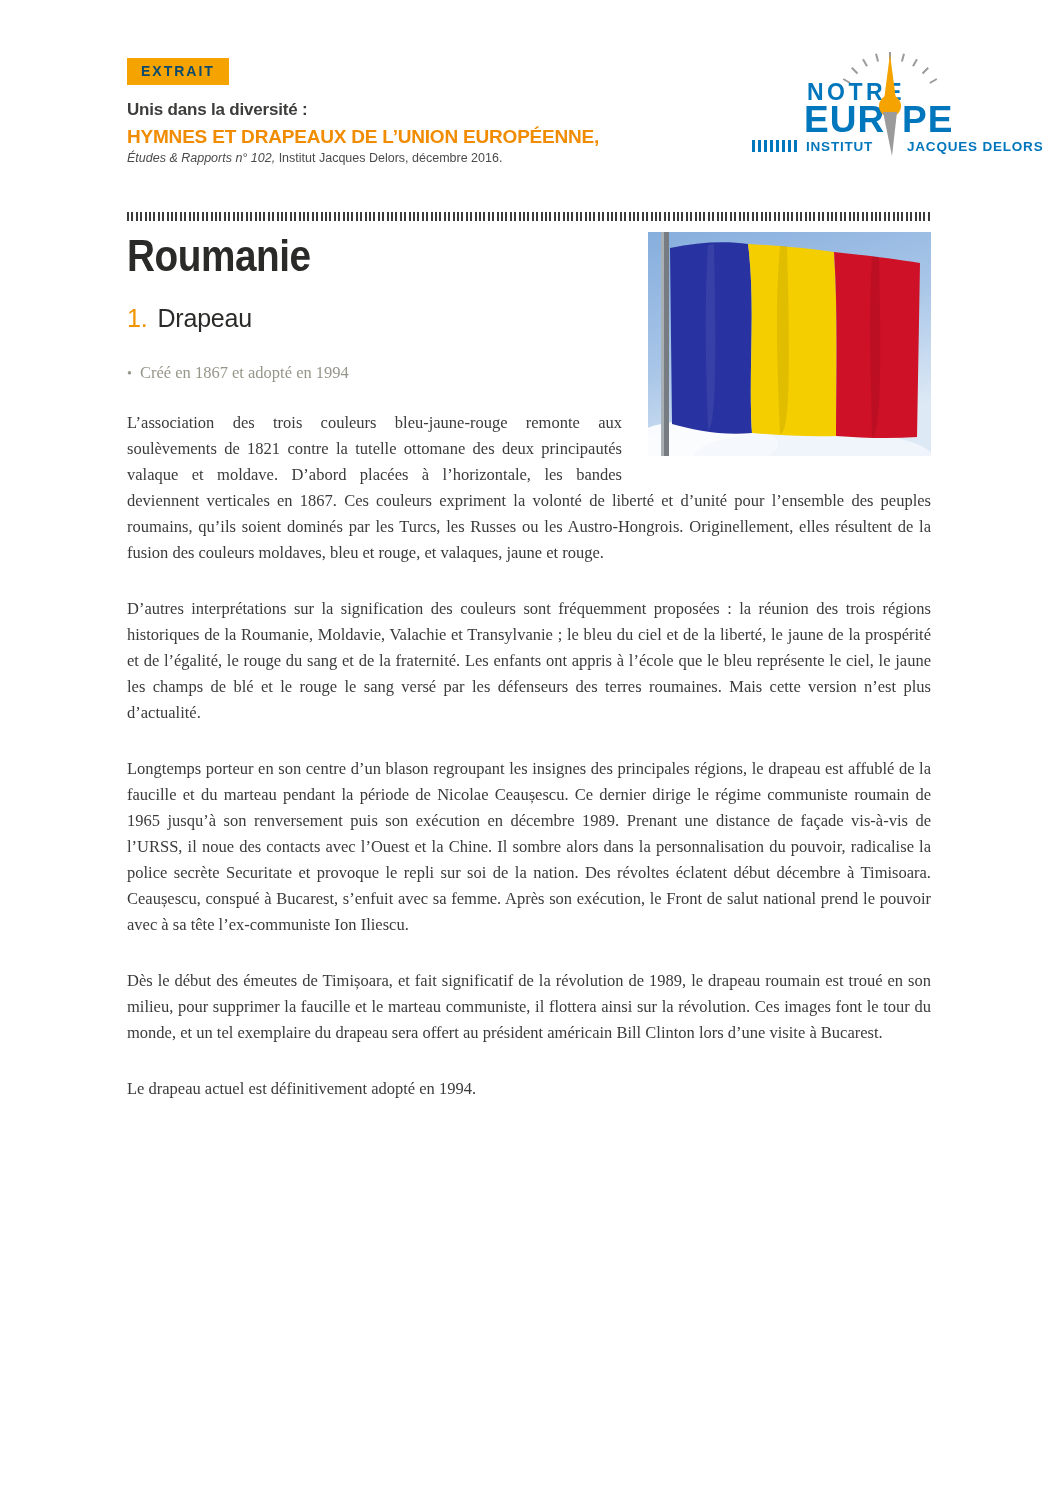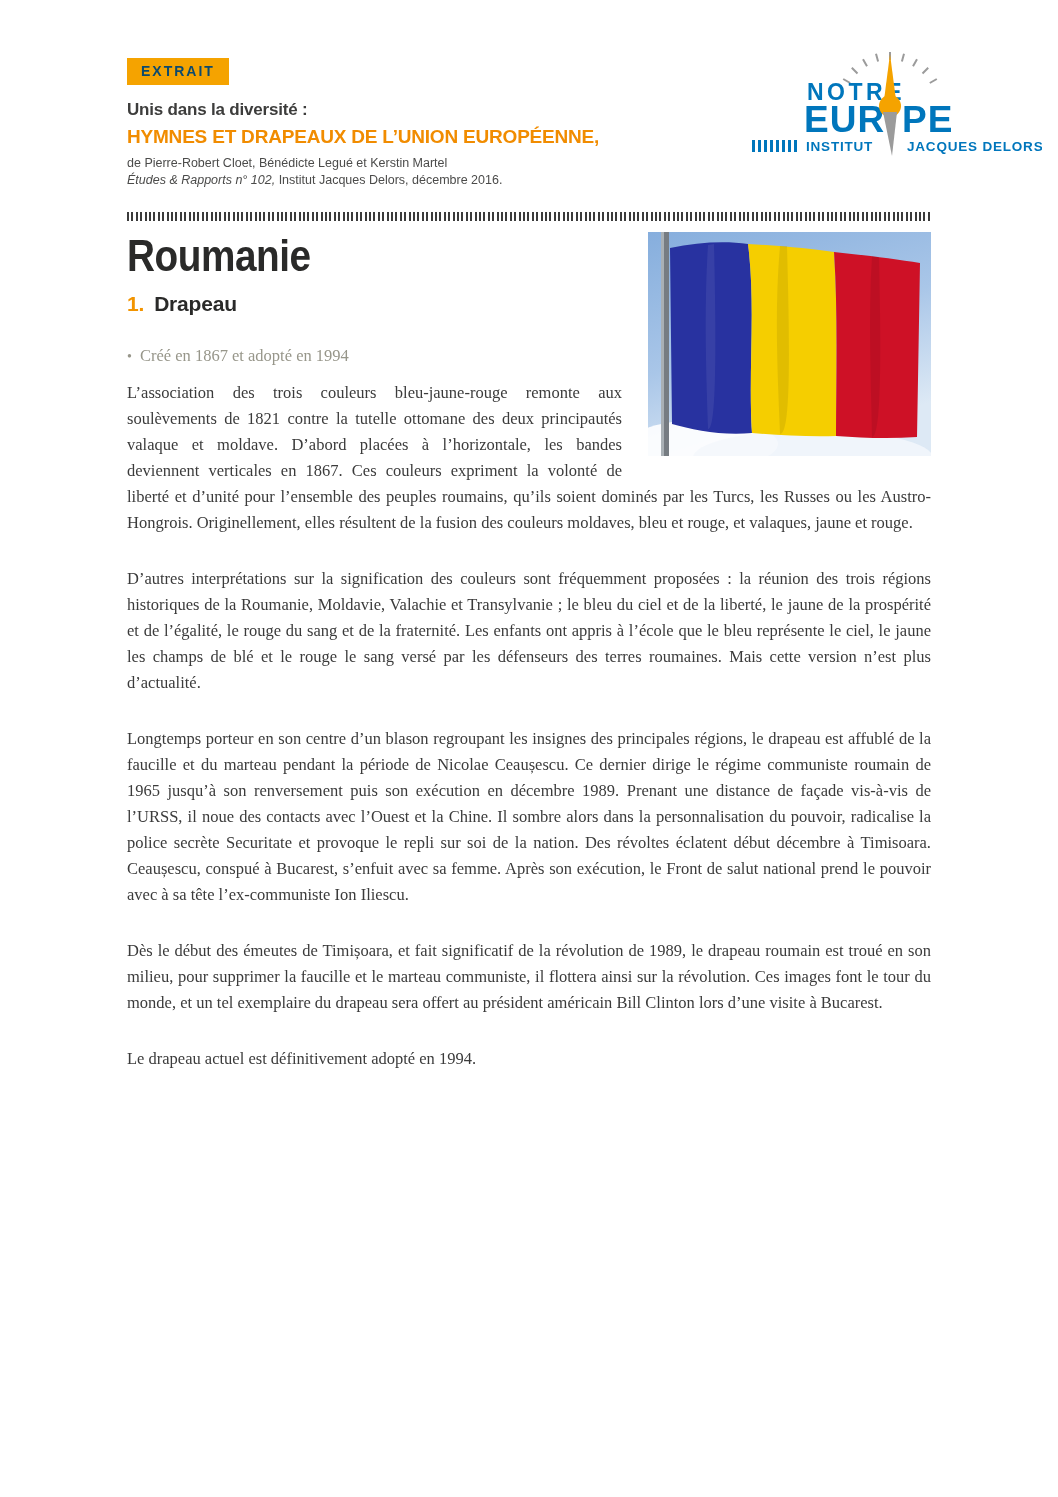--- a/index.html
+++ b/index.html
@@ -34,39 +34,38 @@
   }
 
   
   .content { position:absolute; left:127px; top:224px; width:804px; color:#3b3b3b; }
   .flag-figure { float:right; width:283px; height:224px; margin:8px 0 20px 26px; }
   .flag-figure svg { display:block; }
 
   h1 { font-family:"Liberation Sans", sans-serif; font-weight:bold; color:#2a2a29;
        font-size:44px; line-height:1; margin-top:10px; letter-spacing:-0.5px; }
   h1 .condensed { display:inline-block; transform:scaleX(0.88); transform-origin:0 50%; }
-  h2 { font-family:"Liberation Sans", sans-serif; font-weight:bold; color:#2a2a29;
-       font-size:21px; margin-top:14px; letter-spacing:-0.2px; }
+  h2 { font-family:"Liberation Sans", sans-serif; font-weight:normal; color:#2a2a29;
+       font-size:25px; margin-top:26px; letter-spacing:-0.2px; }
   h2 .num { color:#F29400; margin-right:10px; }
   .bullet { margin-top:30px; font-size:16.5px; color:#97968a; }
   .bullet .marker { margin-right:8px; font-size:14px; }
-  .body-p { margin-top:14px; font-size:16.5px; line-height:26px; text-align:justify; }
+  .body-p { margin-top:27px; font-size:16.5px; line-height:26px; text-align:justify; }
   .body-p + .body-p { margin-top:30px; }
 </style>
 </head>
 <body>
 
 <div class="page">
 
   <div class="badge">EXTRAIT</div>
 
   <header class="header-block">
     <div class="subtitle">Unis dans la diversité :</div>
     <div class="pub-title">HYMNES ET DRAPEAUX DE L’UNION EUROPÉENNE,</div>
-    <div class="authors">de Pierre-Robert Cloet, Bénédicte Legué et Kerstin Martel</div>
     <div class="report"><em>Études &amp; Rapports n° 102,</em><span> Institut Jacques Delors, décembre 2016.</span></div>
   </header>
 
   <div class="logo">
     <svg width="290" height="122" viewBox="0 0 290 122">
       <path d="M91.2,37 L98.2,41 M99.8,25.8 L105.5,31.5 M111,17.2 L115,24.2 M124,11.8 L126.1,19.6 M138,10 L138,18 M152,11.8 L149.9,19.6 M165,17.2 L161,24.2 M176.2,25.8 L170.5,31.5 M184.8,37 L177.8,41" stroke="#9b9b9b" stroke-width="2" fill="none"></path>
       <text class="t-notre" x="55" y="58">NOTRE</text>
       <text class="t-big" x="52" y="90">EUR</text>
       <text class="t-big" x="150" y="90">PE</text>
       <g>

